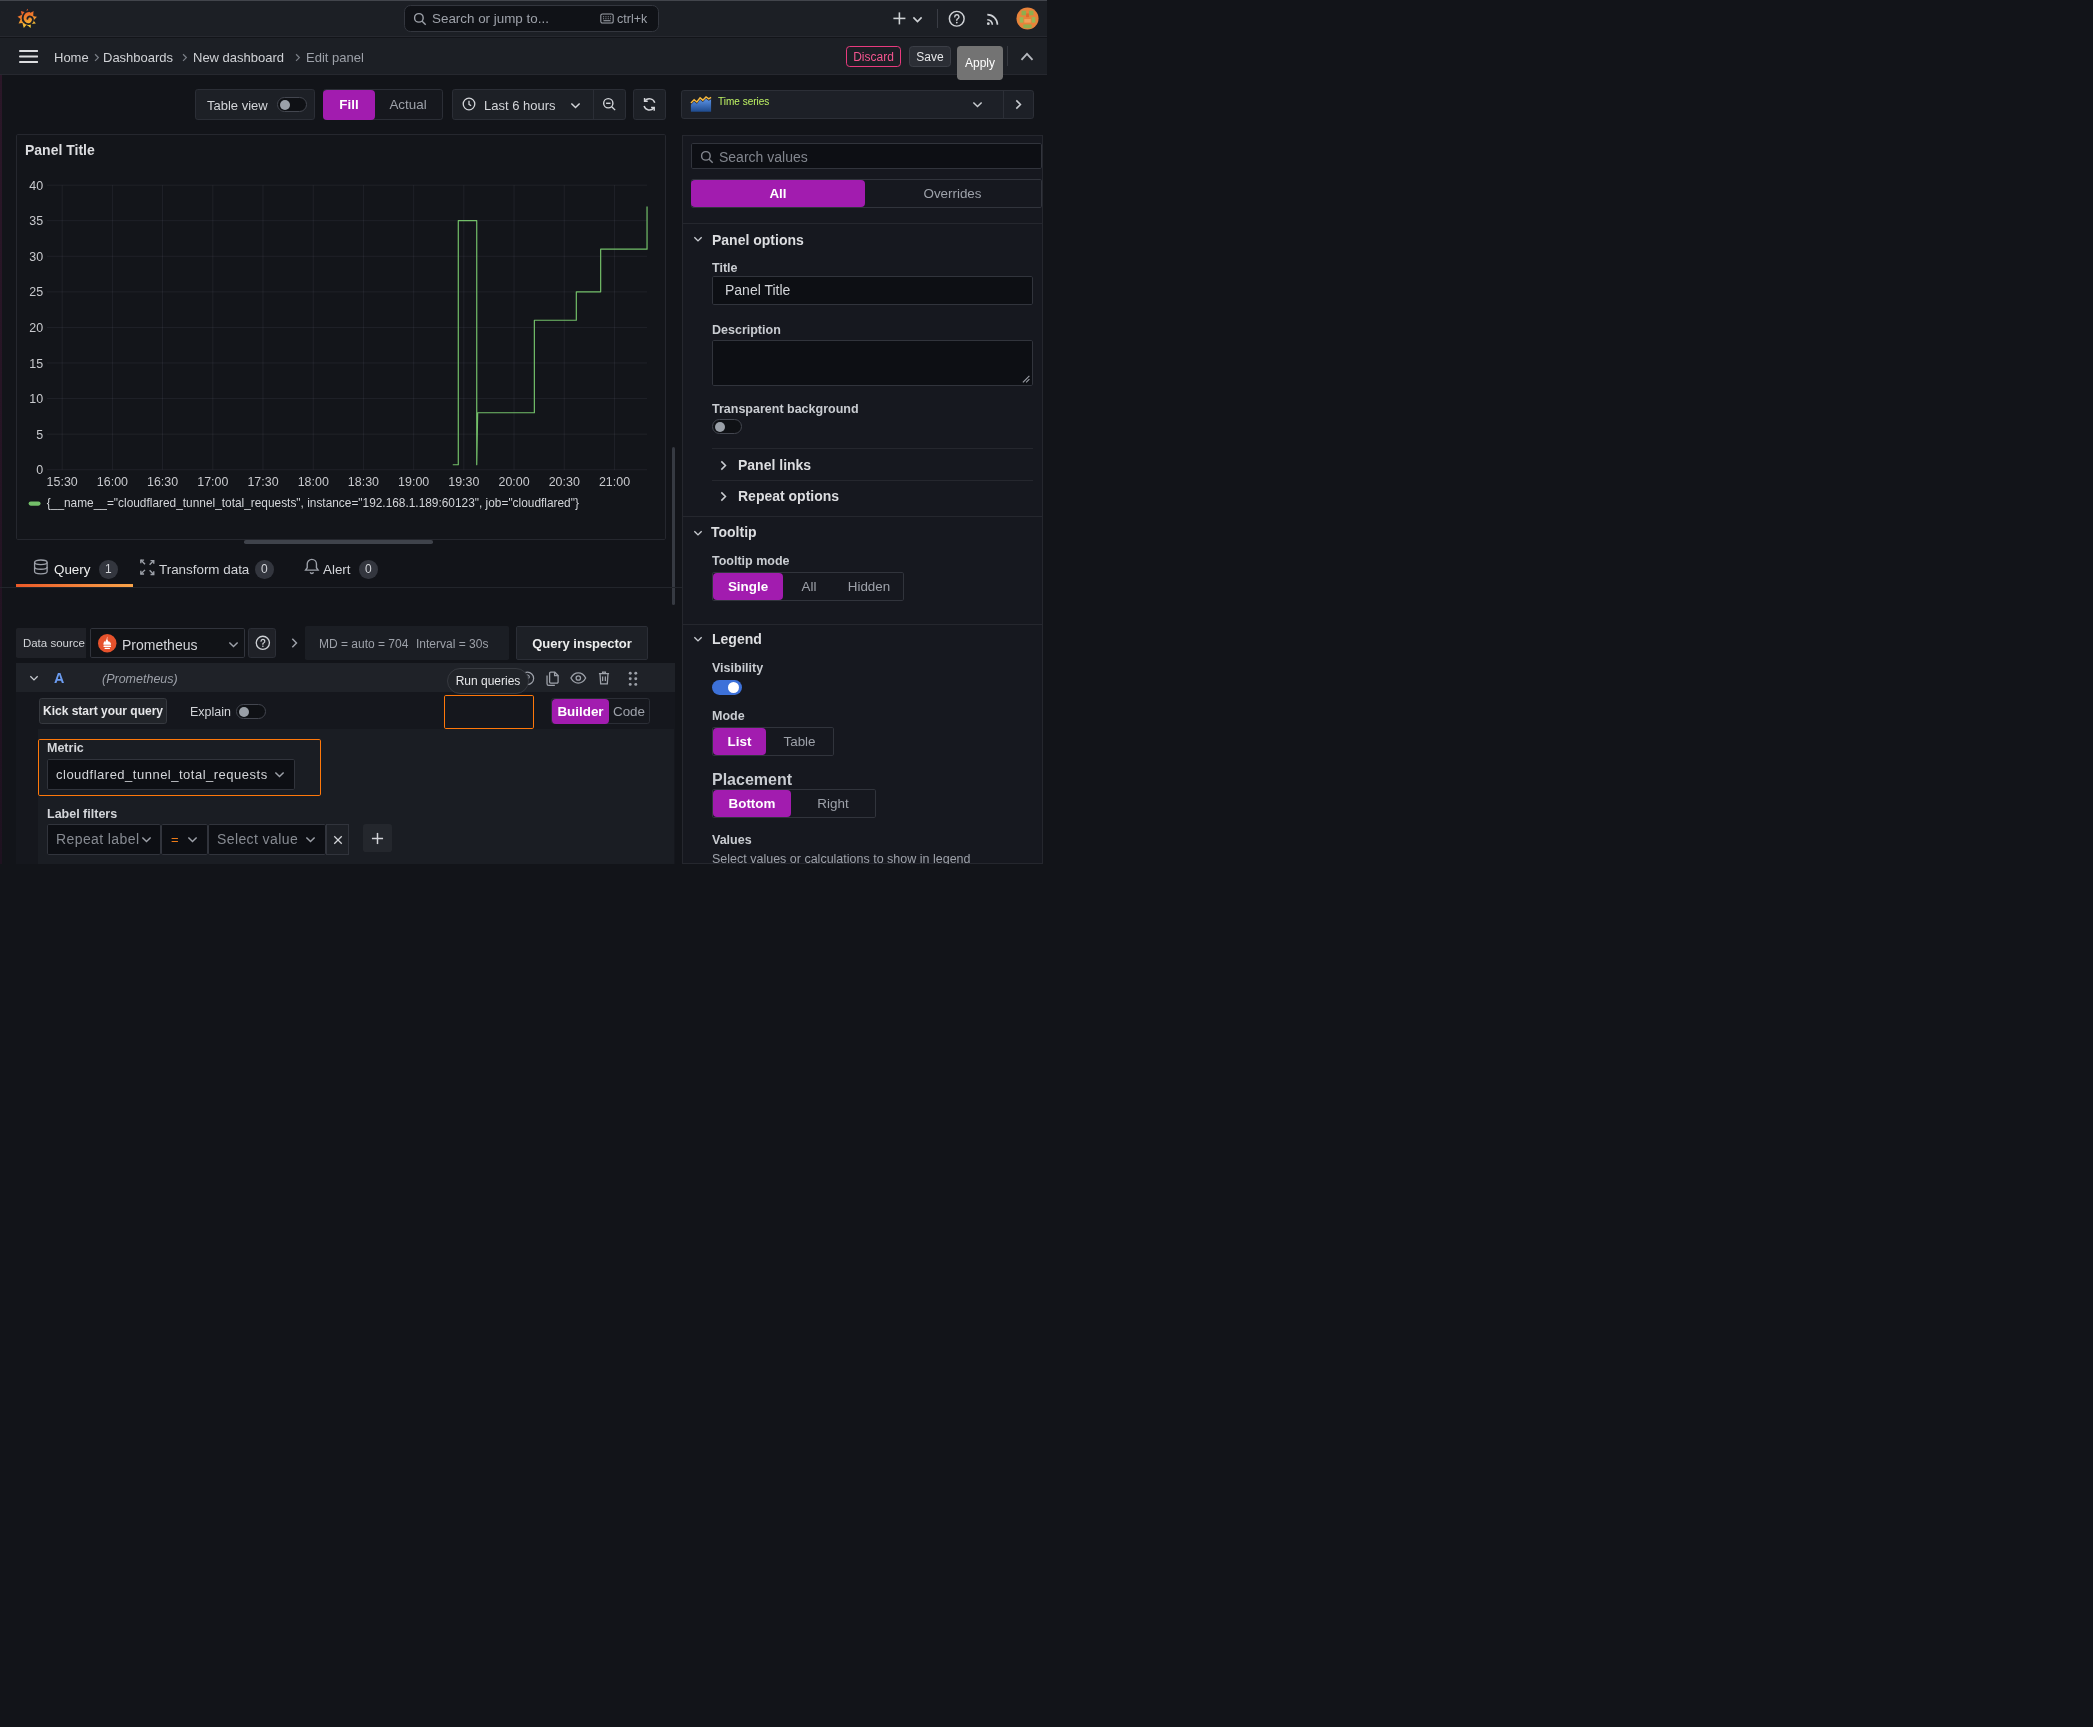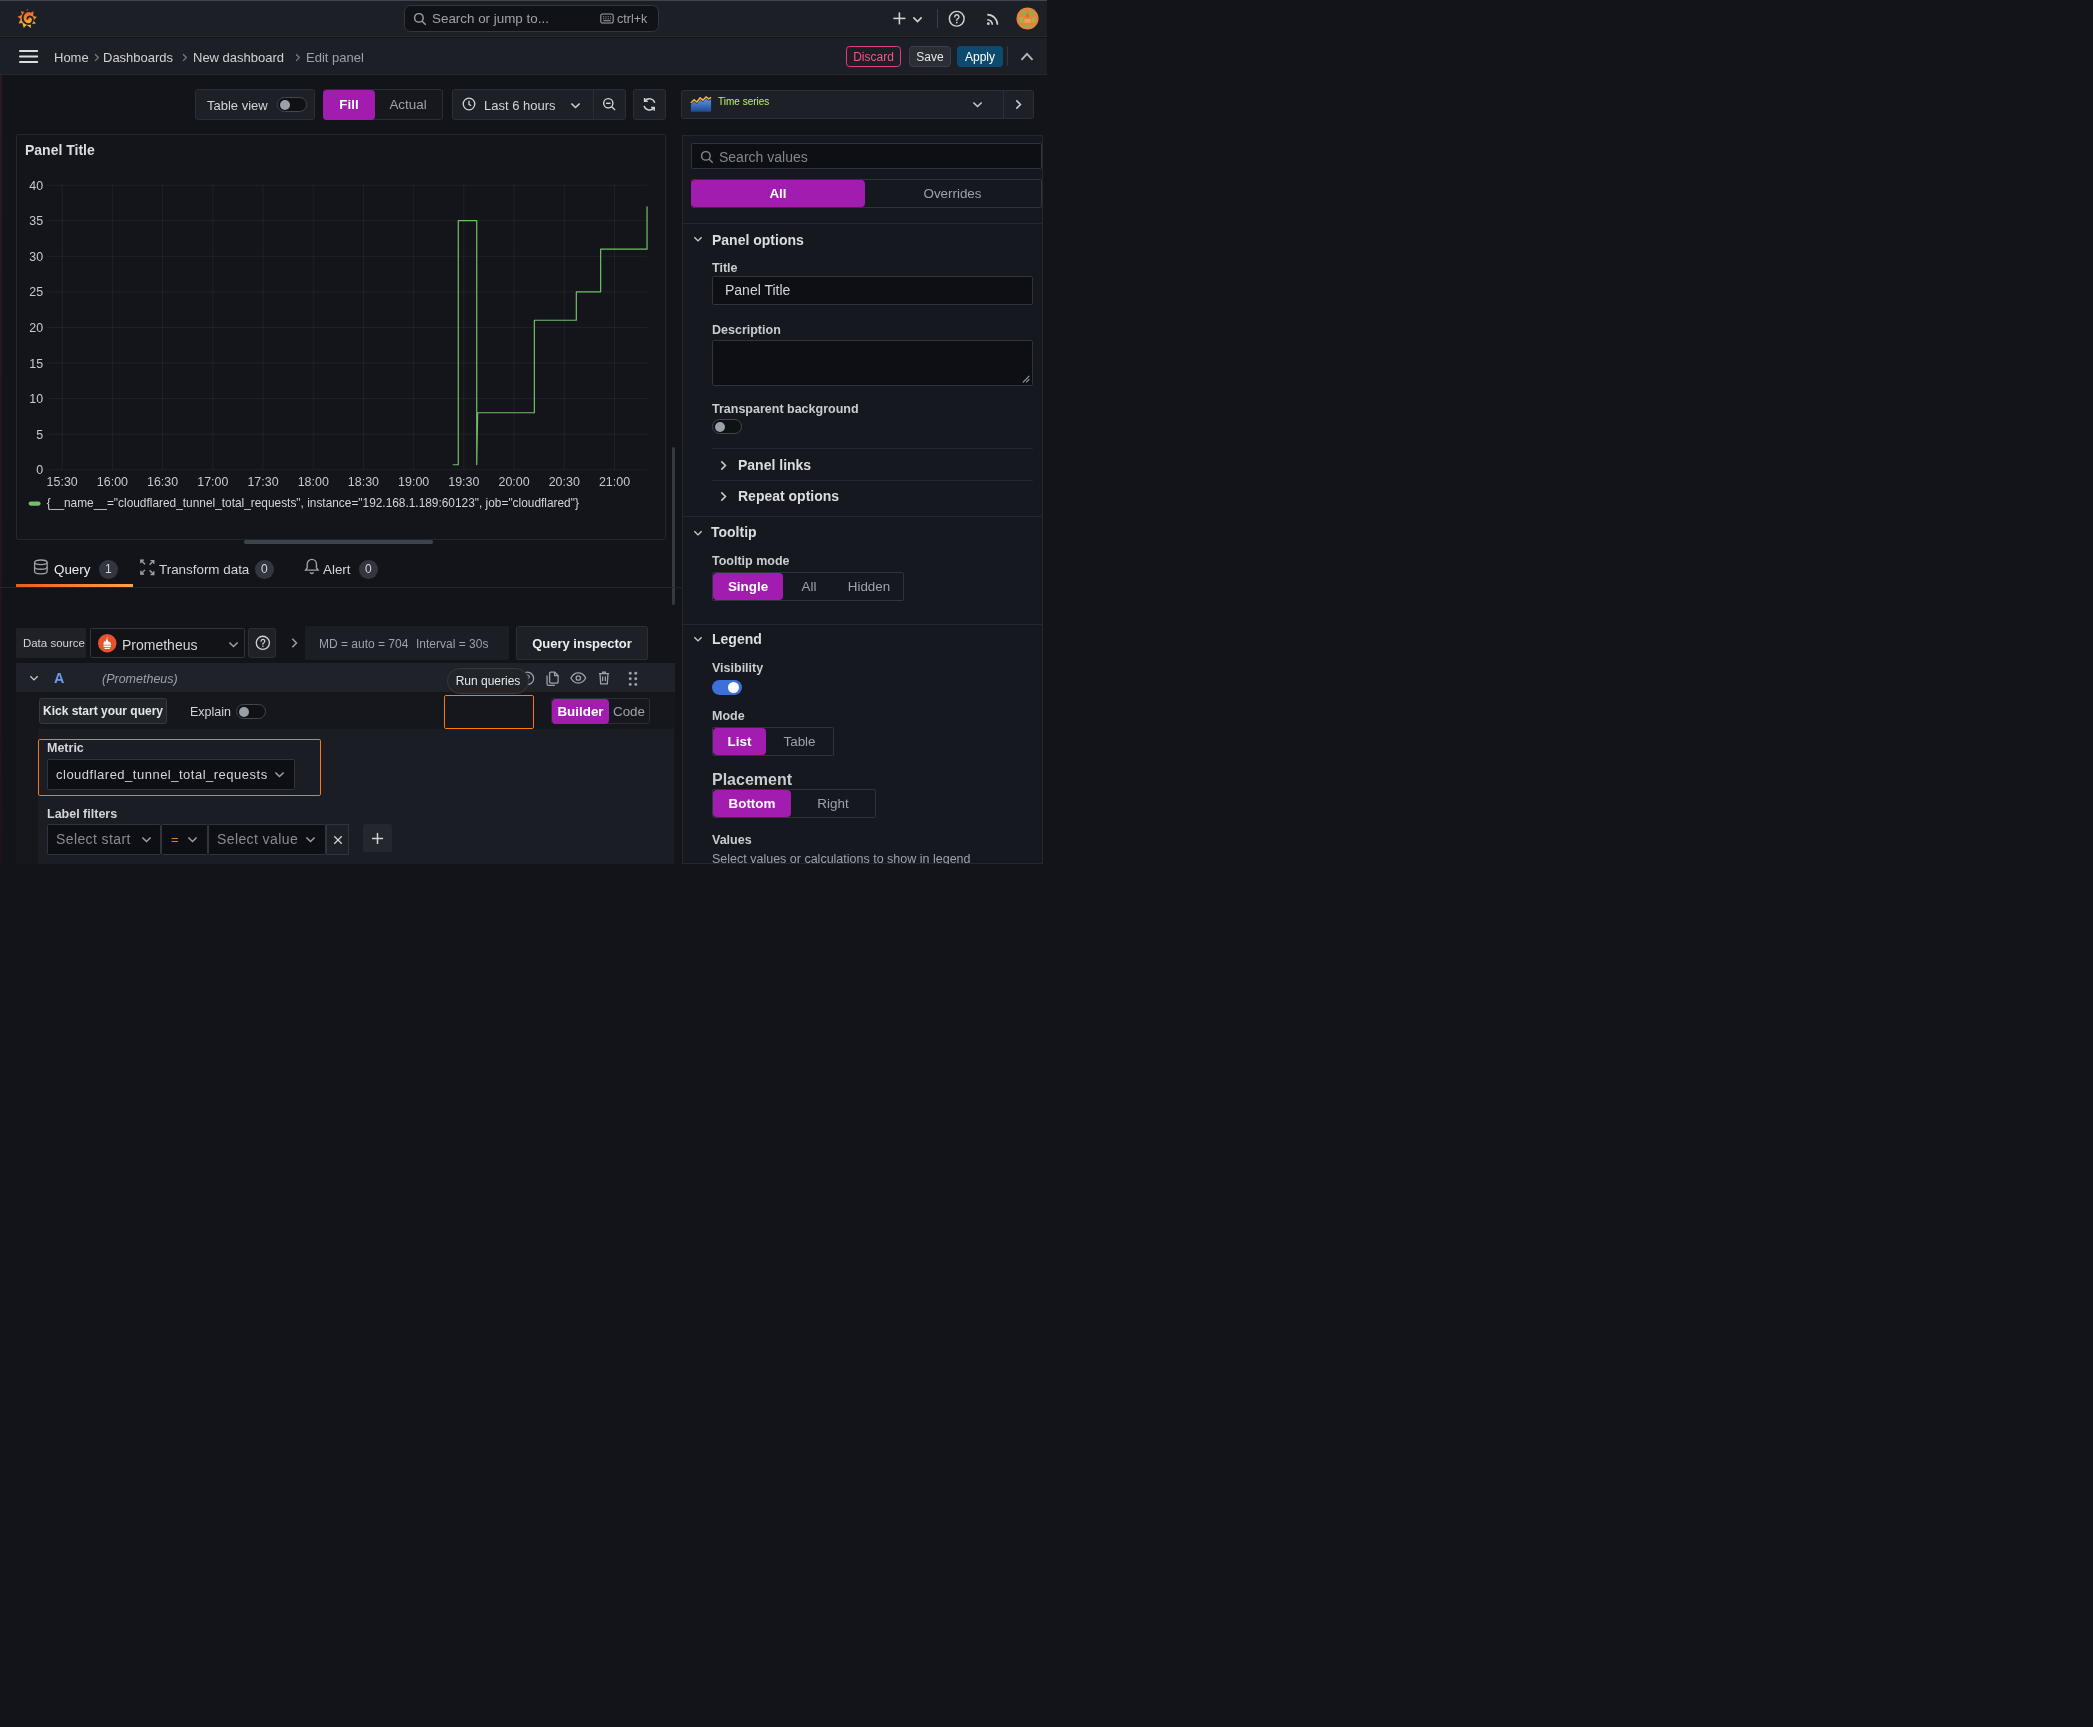--- a/index.html
+++ b/index.html
@@ -106,21 +106,21 @@
     <polyline points="2.5,1.5 6.5,5.5 2.5,9.5"></polyline>
   </svg>
 <div class="abs" style="left:193px;top:50px;font-size:13px;color:#d0d2d6;">New dashboard</div>
 <svg class="abs" style="left:294px;top:53px" width="7.4" height="9.2" viewBox="0 0 9 11" stroke="#7b7f87" stroke-width="1.5" fill="none">
     <polyline points="2.5,1.5 6.5,5.5 2.5,9.5"></polyline>
   </svg>
 <div class="abs" style="left:306px;top:50px;font-size:13px;color:#9da1a9;">Edit panel</div>
 
 <div class="abs row" style="left:846px;top:46px;width:55px;height:21px;border:0.9px solid #e83a7e;border-radius:3.7px;justify-content:center;color:#f4558f;font-size:12px;">Discard</div>
 <div class="abs row" style="left:909px;top:46px;width:42px;height:21px;background:#2b2e35;border:0.9px solid #3b3e46;border-radius:3.7px;justify-content:center;color:#e6e7e9;font-size:12px;">Save</div>
-<div class="abs row" style="left:957px;top:46px;width:46px;height:21px;background:#0c4a6e;border-radius:3.7px;justify-content:center;color:#fff;font-size:12px;">Apply</div>
+<div class="abs row" style="left:957px;top:46px;width:46px;height:34px;background:#737373;border-radius:3.7px;justify-content:center;color:#fff;font-size:12px;">Apply</div>
 <div class="abs" style="left:1007px;top:46px;width:0.9px;height:20px;background:#33363d;"></div>
 <svg class="abs" style="left:1020px;top:52px" width="14" height="9.2" viewBox="0 0 15 10" stroke="#b6b9bf" stroke-width="2" fill="none">
     <polyline points="1.5,8.5 7.5,2 13.5,8.5"></polyline>
   </svg>
 
 <div class="abs" style="left:0;top:75px;width:1.8px;height:789px;background:linear-gradient(180deg,#2b1728 0%,#271525 40%,#1f1220 100%);"></div>
 
 <div class="ib" style="left:195px;top:89px;width:120px;height:31px;"></div>
 <div class="abs" style="left:207px;top:98px;font-size:13px;color:#d3d5d9;">Table view</div>
 <div class="abs" style="left:277px;top:97px;width:29.5px;height:14.8px;border-radius:7.4px;background:#0f1115;border:0.9px solid #43464f;"></div>
@@ -325,21 +325,21 @@
 <div class="abs" style="left:38px;top:729px;width:636px;height:135px;background:#1a1d23;"></div>
 <div class="abs" style="left:38px;top:739px;width:283px;height:57px;border:1.8px solid #ff780a;border-radius:1.8px;"></div>
 <div class="abs" style="left:47px;top:741px;font-size:12.5px;font-weight:700;color:#d3d5d9;">Metric</div>
 <div class="inp" style="left:47px;top:759px;width:248px;height:31px;background:#0d0f14;"></div>
 <div class="abs" style="left:56px;top:767px;font-size:13px;letter-spacing:0.5px;color:#d3d5d9;">cloudflared_tunnel_total_requests</div>
 <svg class="abs" style="left:274px;top:771px" width="11" height="7.4" viewBox="0 0 12 8" stroke="#9da1a9" stroke-width="1.6" fill="none">
     <polyline points="1.5,1.5 6,6 10.5,1.5"></polyline>
   </svg>
 <div class="abs" style="left:47px;top:807px;font-size:12.5px;font-weight:700;color:#d3d5d9;">Label filters</div>
 <div class="inp" style="left:47px;top:824px;width:114px;height:31px;"></div>
-<div class="abs" style="left:56px;top:831px;font-size:14px;letter-spacing:0.4px;color:#878b92;">Select start</div>
+<div class="abs" style="left:56px;top:831px;font-size:14px;letter-spacing:0.4px;color:#878b92;">Repeat label</div>
 <svg class="abs" style="left:141px;top:836px" width="11" height="7.4" viewBox="0 0 12 8" stroke="#9da1a9" stroke-width="1.6" fill="none">
     <polyline points="1.5,1.5 6,6 10.5,1.5"></polyline>
   </svg>
 <div class="inp" style="left:161px;top:824px;width:47px;height:31px;"></div>
 <div class="abs" style="left:171px;top:832px;font-size:13px;color:#eb7b18;">=</div>
 <svg class="abs" style="left:187px;top:836px" width="11" height="7.4" viewBox="0 0 12 8" stroke="#9da1a9" stroke-width="1.6" fill="none">
     <polyline points="1.5,1.5 6,6 10.5,1.5"></polyline>
   </svg>
 <div class="inp" style="left:208px;top:824px;width:118px;height:31px;"></div>
 <div class="abs" style="left:217px;top:831px;font-size:14px;letter-spacing:0.4px;color:#878b92;">Select value</div>

